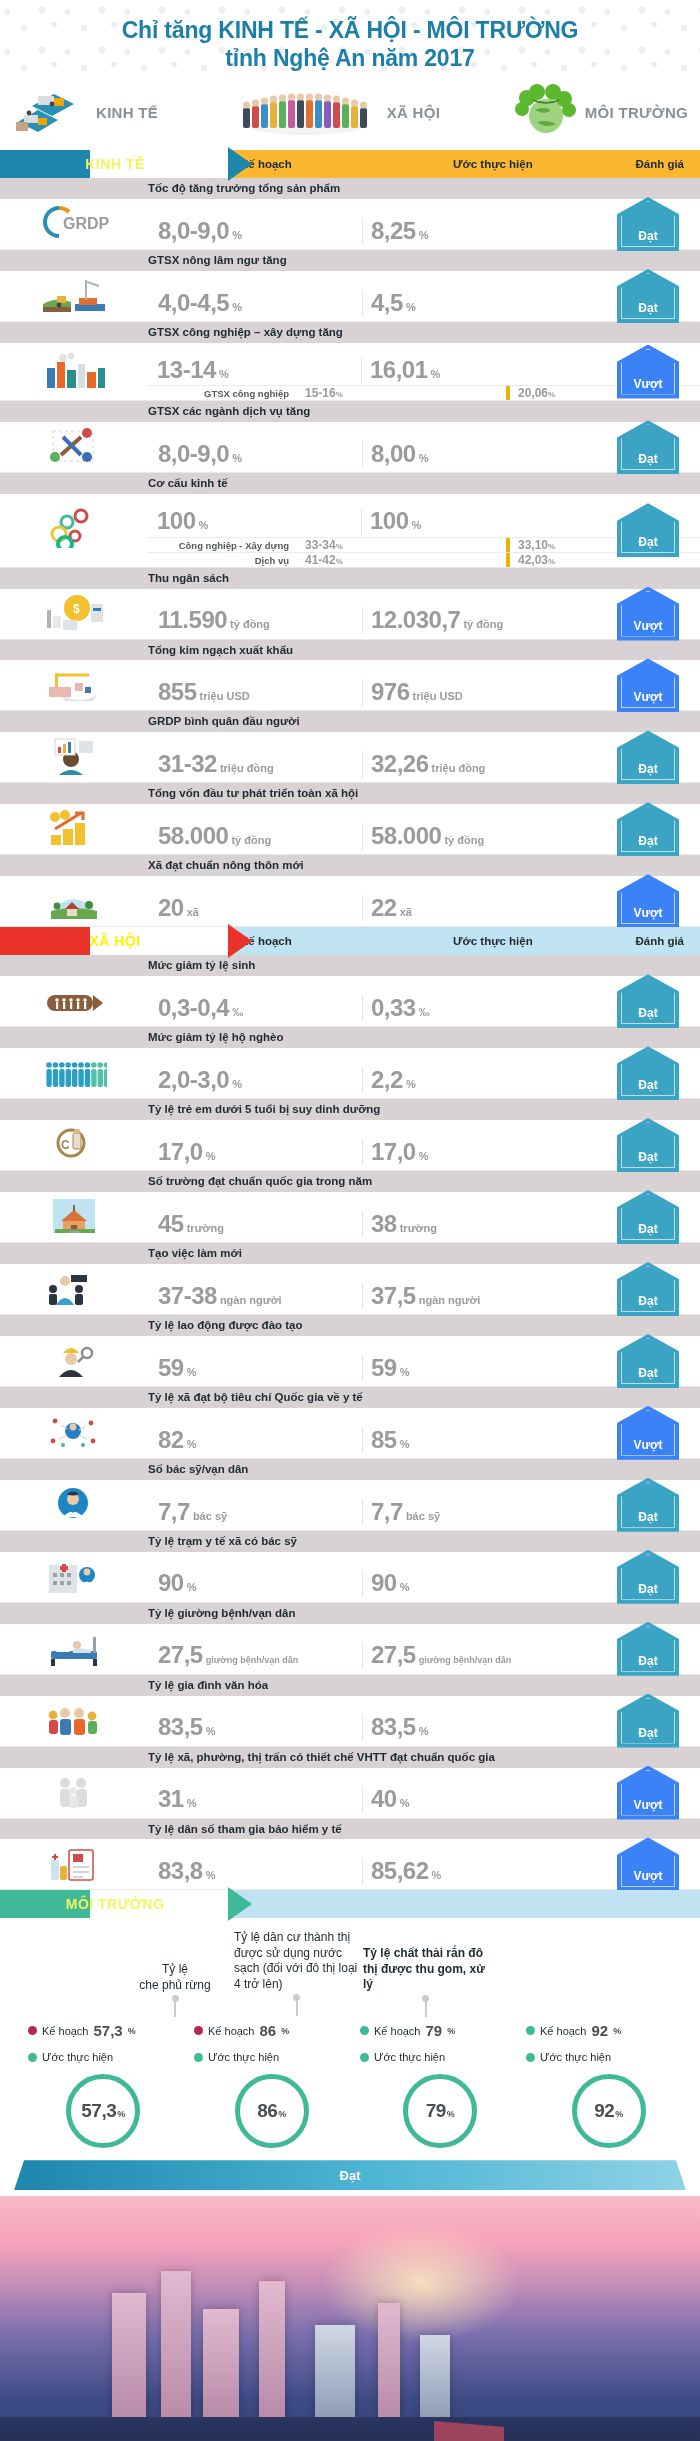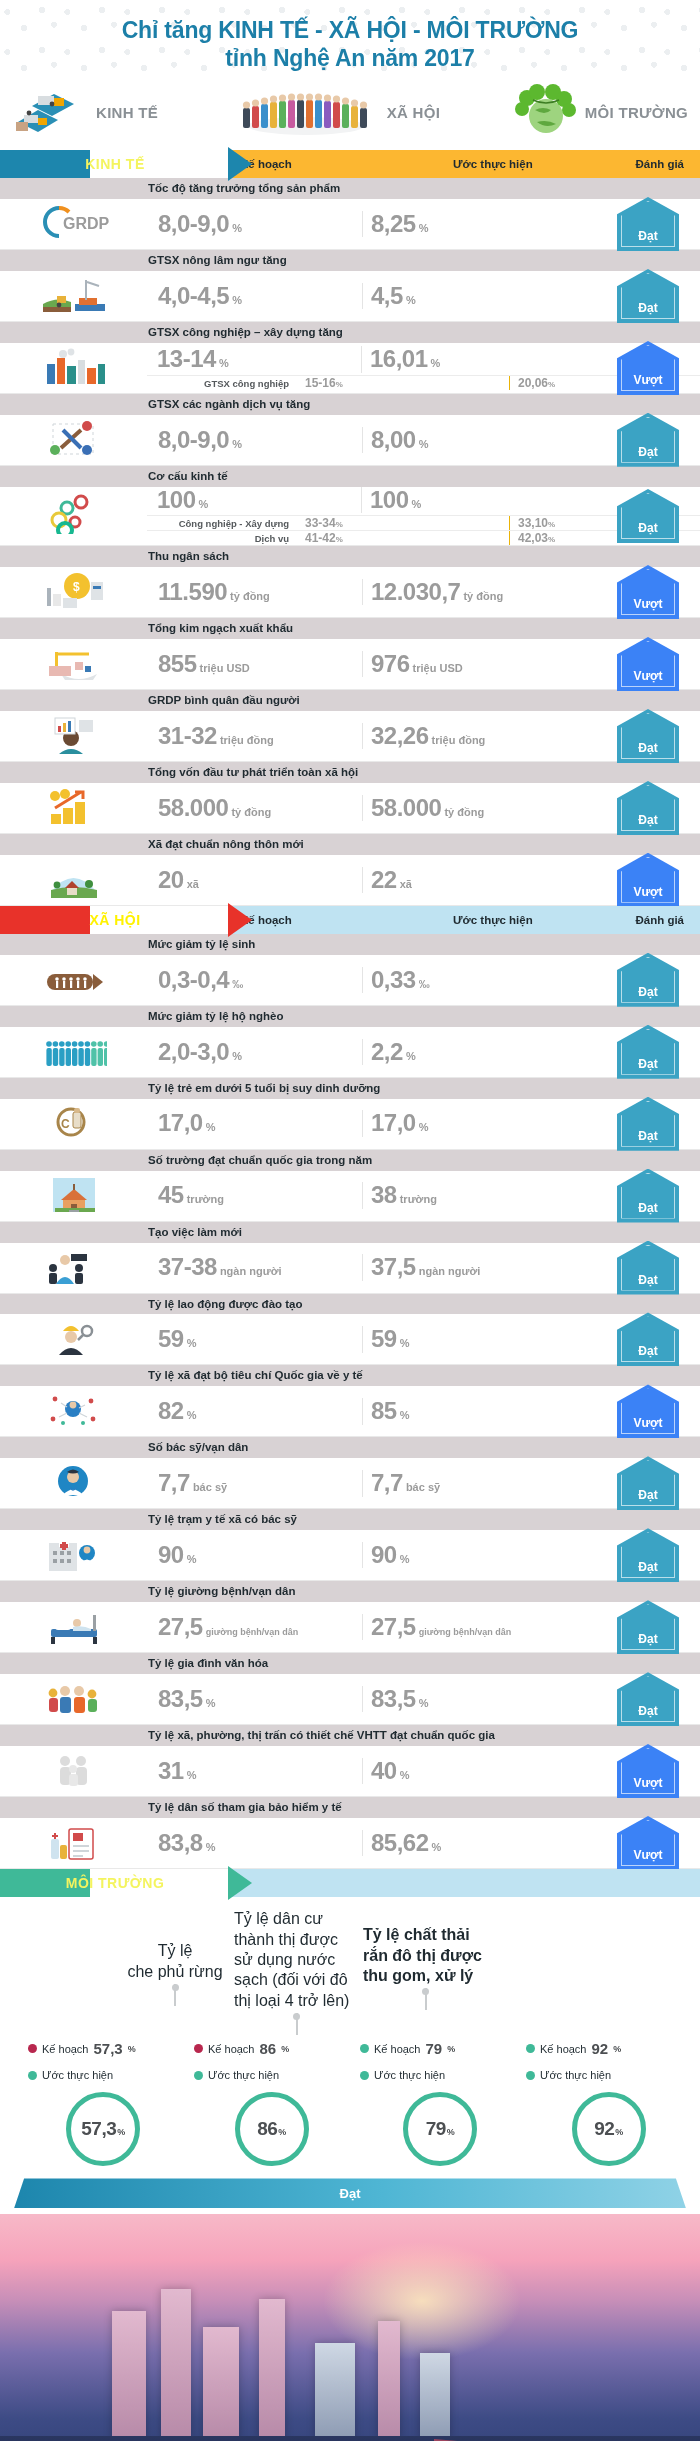--- a/index.html
+++ b/index.html
@@ -119,20 +119,21 @@
     justify-content: center;
     position: relative;
     padding: 3px 0;
   }
   .cell-vals { flex: 1; display: flex; flex-direction: column; justify-content: center; }
   .vals-main { display: flex; align-items: baseline; }
   .cell-plan, .cell-est {
     display: flex;
     align-items: baseline;
     gap: 3px;
+    margin-top: 14px;
   }
   .cell-plan { width: 215px; padding-left: 10px; border-right: 1px solid #e4e4e4; }
   .cell-est  { width: 190px; padding-left: 8px; }
   .big {
     font-size: 24px;
     font-weight: bold;
     color: #9b9b9b;
     letter-spacing: -0.5px;
     line-height: 1.1;
   }
@@ -153,21 +154,21 @@
     color: #9b9b9b;
   }
   .sub-label {
     width: 148px;
     text-align: right;
     padding-right: 6px;
     font-weight: bold;
     color: #55595c;
     font-size: 9.5px;
   }
-  .sub-plan { width: 215px; padding-left: 10px; border-right:1px solid #eab308; }
+  .sub-plan { width: 215px; padding-left: 10px; border-right:4px solid #eab308; }
   .sub-est  { width: 190px; padding-left: 8px; }
   .sub-val { font-size: 12px; font-weight: bold; color:#9b9b9b; }
   .sub-unit { font-size: 8px; font-weight: bold; color:#9b9b9b; }
 
   
   .cell-eval {
     width: 92px;
     display: flex; align-items: center; justify-content: center;
     position: absolute; right: 6px; top: 50%; transform: translateY(-50%);
   }
@@ -199,21 +200,21 @@
   .env-wrap { padding: 6px 0 0; background: #fff; }
   .env-labels {
     display: flex;
     padding: 4px 10px 0 120px;
     gap: 4px;
     align-items: flex-start;
     min-height: 86px;
   }
   .env-label {
     width: 125px;
-    font-size: 16px;
+    font-size: 12px;
     line-height: 1.28;
     color: #1f2a30;
     position: relative;
   }
   .env-label.e0 { padding-top: 34px; width: 110px; text-align:center;}
   .env-label.e1 { padding-top: 2px; }
   .env-label.e2 { padding-top: 18px; }
   .env-label.e3 { padding-top: 18px; font-weight: bold; }
   .env-stem {
     display:block; width: 2px; height: 22px; background:#c9ccce;

